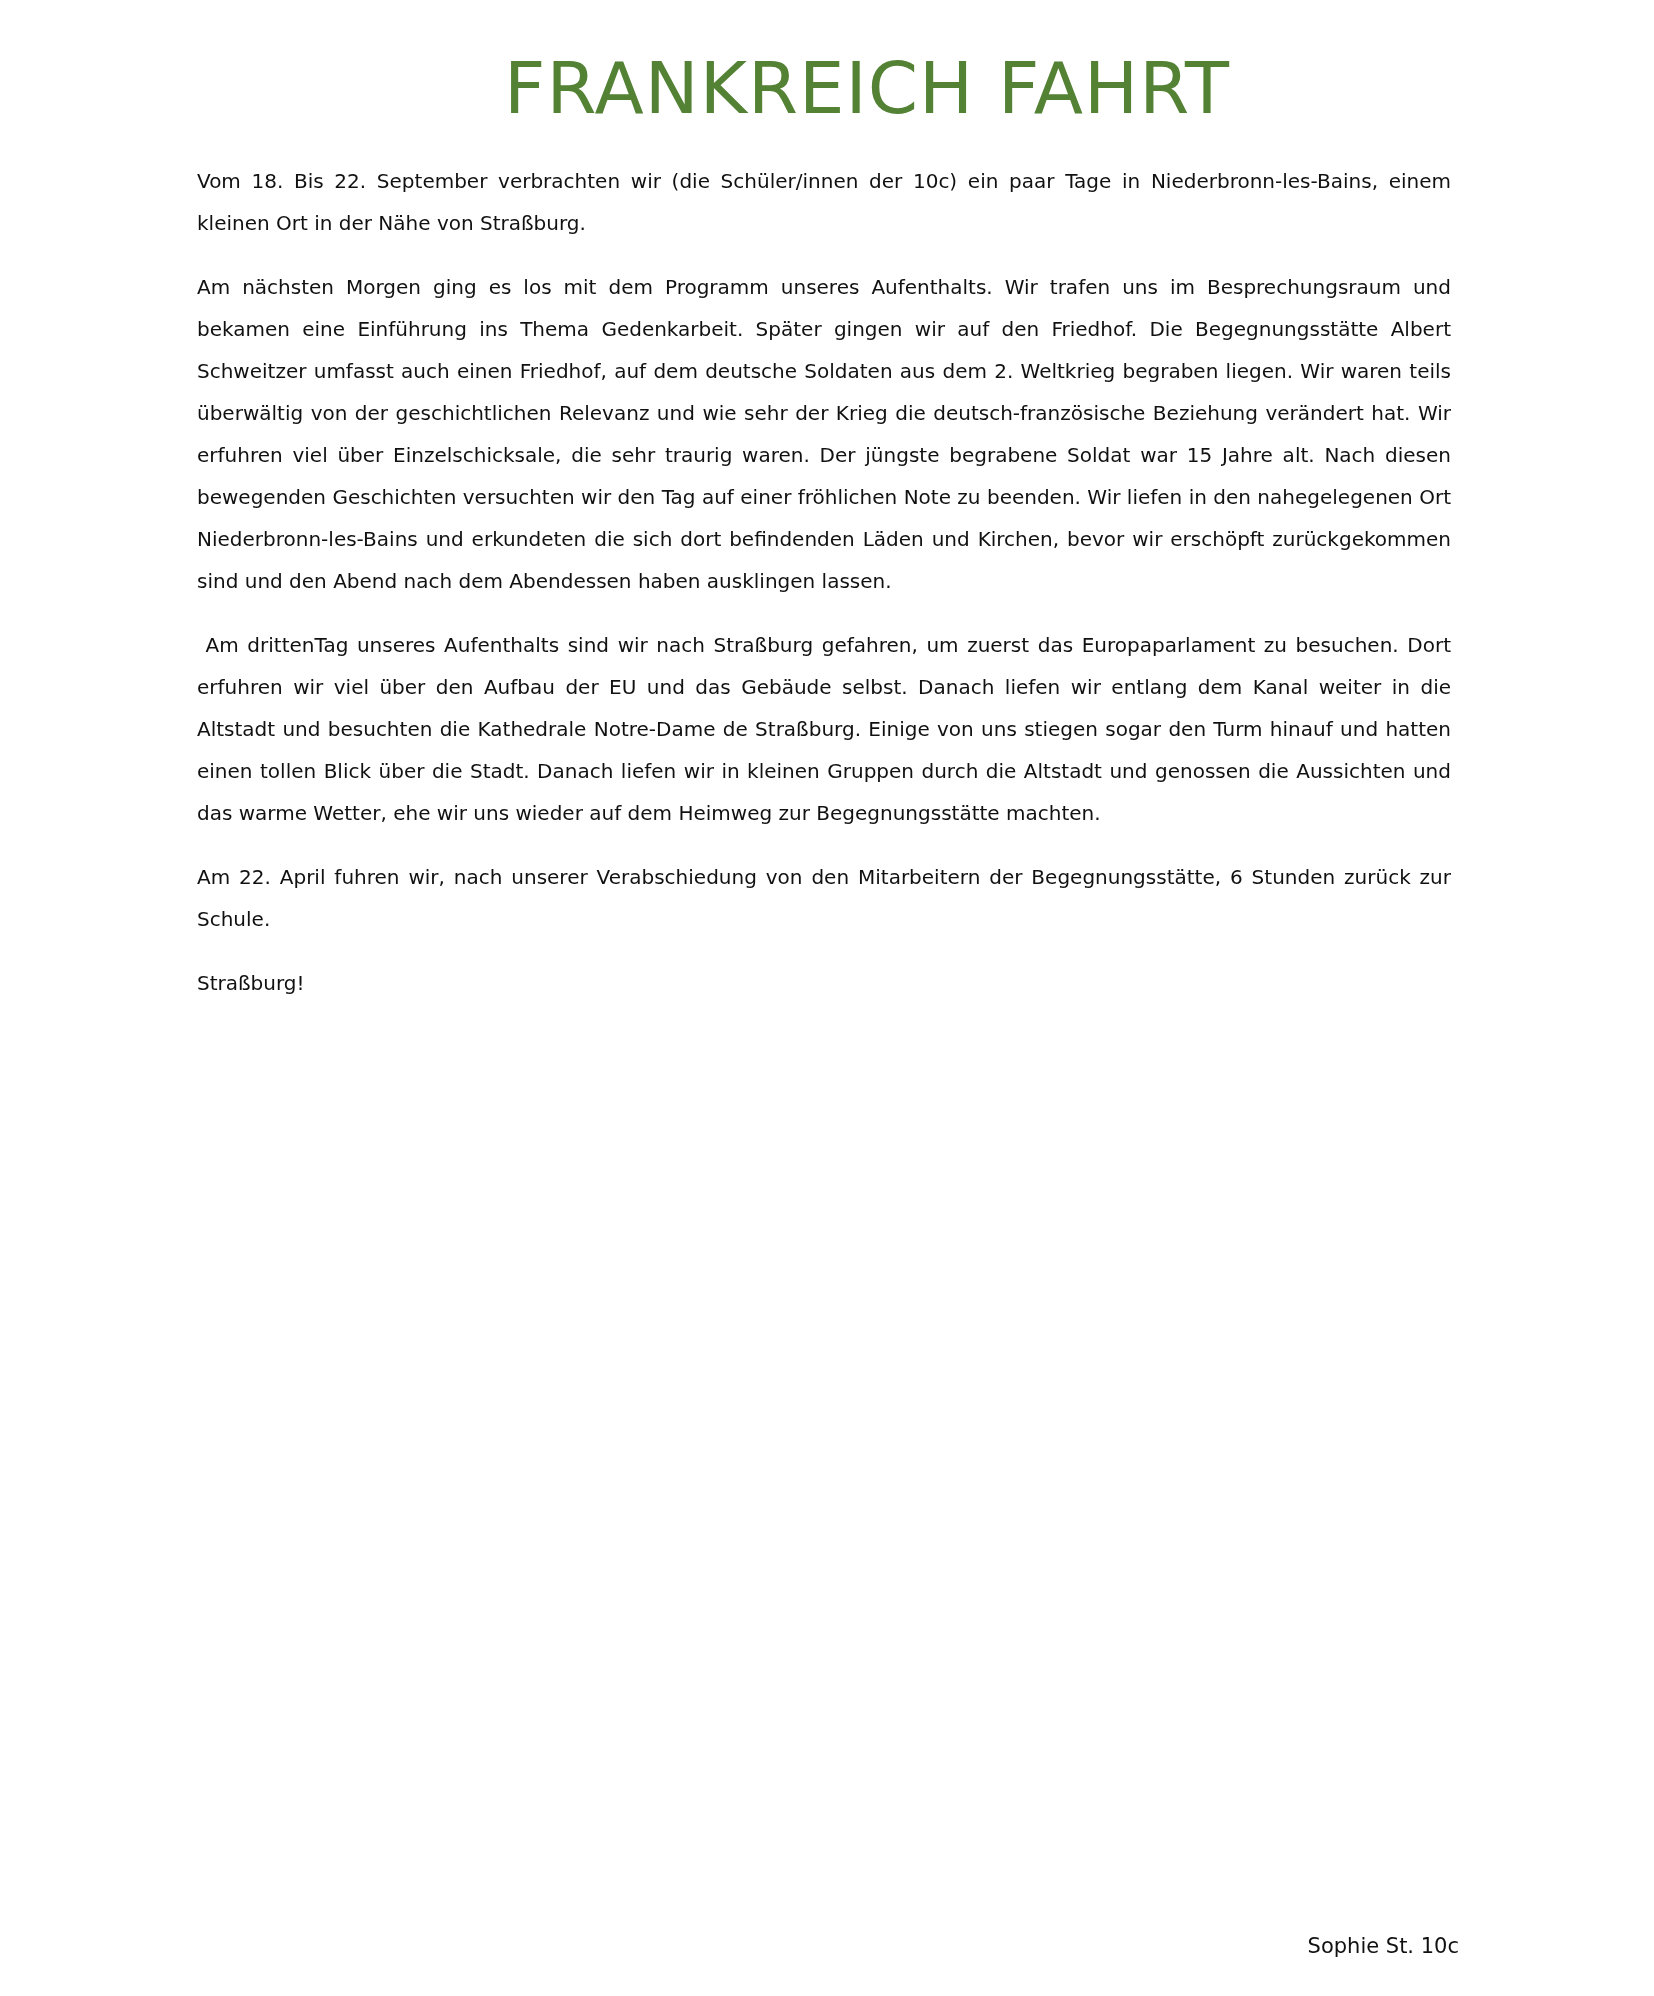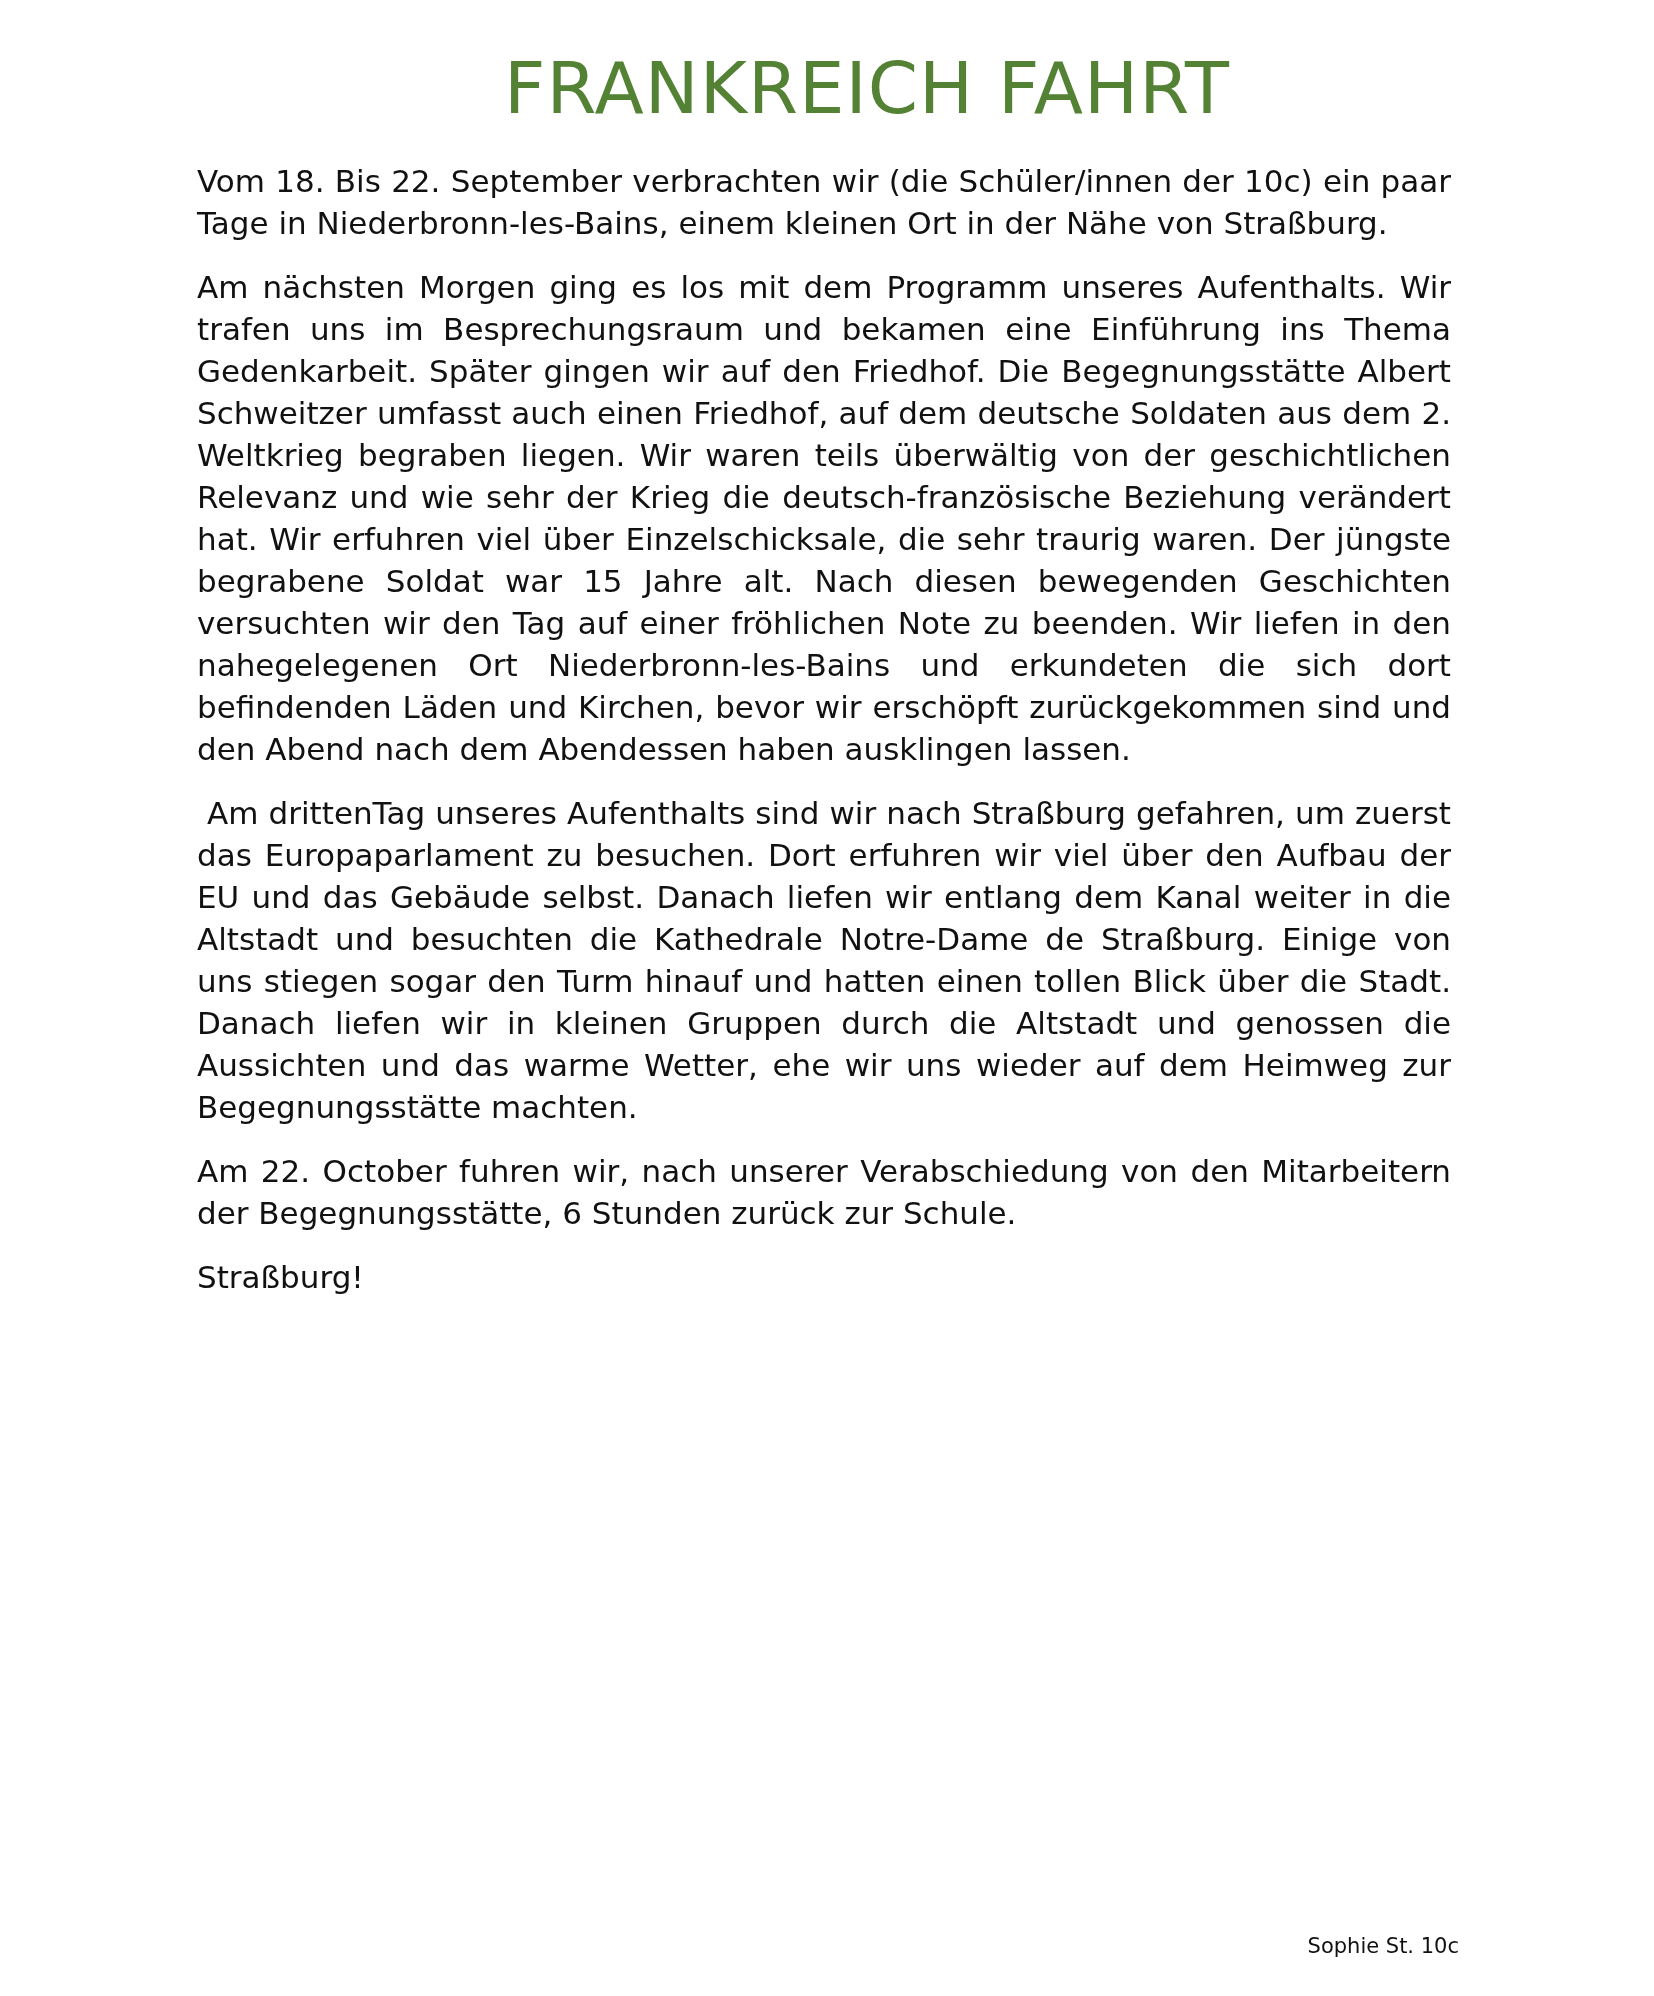--- a/index.html
+++ b/index.html
@@ -1,29 +1,29 @@
 <!DOCTYPE html>
 <html><head>
 <meta charset="utf-8">
 <style>
   html, body { margin:0; padding:0; background:#ffffff; }
   body { width:1654px; height:1996px; position:relative; overflow:hidden;
          font-family:"DejaVu Sans", sans-serif; color:#111; }
   .title { position:absolute; top:40px; left:0; width:1654px; text-align:center;
            font-size:72px; line-height:96px; color:#548235; font-weight:normal; margin:0; letter-spacing:1px;padding-left:40px; }
   .body { position:absolute; top:160px; left:197px; width:1262px; }
-  .para { font-size:31px; line-height:42px; text-align:justify; margin:0 8px 22px 0; }
+  .para { font-size:20px; line-height:42px; text-align:justify; margin:0 8px 22px 0; }
   .footer { position:absolute; top:1928px; left:1259px; width:200px; text-align:right; font-size:21px; line-height:36px; }
 </style>
 </head>
 <body>
 
 <h1 class="title">FRANKREICH FAHRT</h1>
 
 <div class="body">
   <p class="para">Vom 18. Bis 22. September verbrachten wir (die Schüler/innen der 10c) ein paar Tage in Niederbronn-les-Bains, einem kleinen Ort in der Nähe von Straßburg.</p>
   <p class="para">Am nächsten Morgen ging es los mit dem Programm unseres Aufenthalts. Wir trafen uns im Besprechungsraum und bekamen eine Einführung ins Thema Gedenkarbeit. Später gingen wir auf den Friedhof. Die Begegnungsstätte Albert Schweitzer umfasst auch einen Friedhof, auf dem deutsche Soldaten aus dem 2. Weltkrieg begraben liegen. Wir waren teils überwältig von der geschichtlichen Relevanz und wie sehr der Krieg die deutsch-französische Beziehung verändert hat. Wir erfuhren viel über Einzelschicksale, die sehr traurig waren. Der jüngste begrabene Soldat war 15 Jahre alt. Nach diesen bewegenden Geschichten versuchten wir den Tag auf einer fröhlichen Note zu beenden. Wir liefen in den nahegelegenen Ort Niederbronn-les-Bains und erkundeten die sich dort befindenden Läden und Kirchen, bevor wir erschöpft zurückgekommen sind und den Abend nach dem Abendessen haben ausklingen lassen.</p>
   <p class="para" style="white-space:pre-wrap;"> Am drittenTag unseres Aufenthalts sind wir nach Straßburg gefahren, um zuerst das Europaparlament zu besuchen. Dort erfuhren wir viel über den Aufbau der EU und das Gebäude selbst. Danach liefen wir entlang dem Kanal weiter in die Altstadt und besuchten die Kathedrale Notre-Dame de Straßburg. Einige von uns stiegen sogar den Turm hinauf und hatten einen tollen Blick über die Stadt. Danach liefen wir in kleinen Gruppen durch die Altstadt und genossen die Aussichten und das warme Wetter, ehe wir uns wieder auf dem Heimweg zur Begegnungsstätte machten.</p>
-  <p class="para">Am 22. October fuhren wir, nach unserer Verabschiedung von den Mitarbeitern der Begegnungsstätte, 6 Stunden zurück zur Schule.</p>
+  <p class="para">Am 22. April fuhren wir, nach unserer Verabschiedung von den Mitarbeitern der Begegnungsstätte, 6 Stunden zurück zur Schule.</p>
   <p class="para">Straßburg!</p>
 </div>
 
 <div class="footer">Sophie St. 10c</div>
 
 </body></html>

